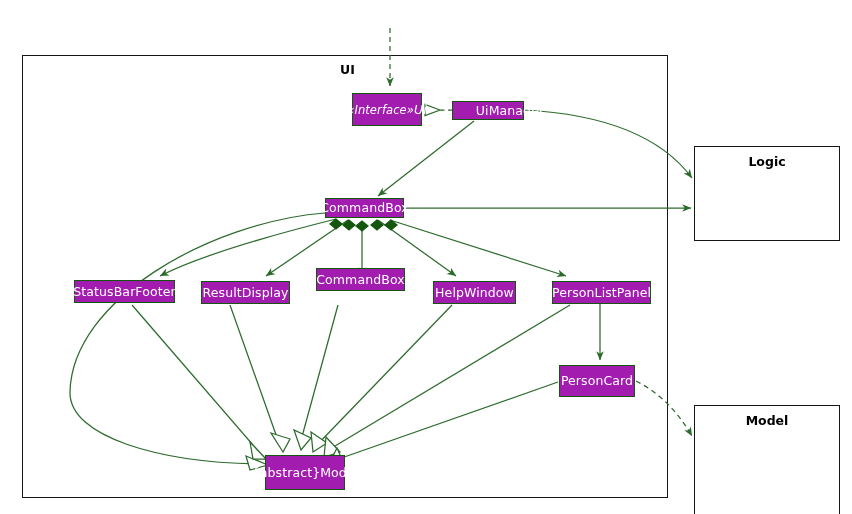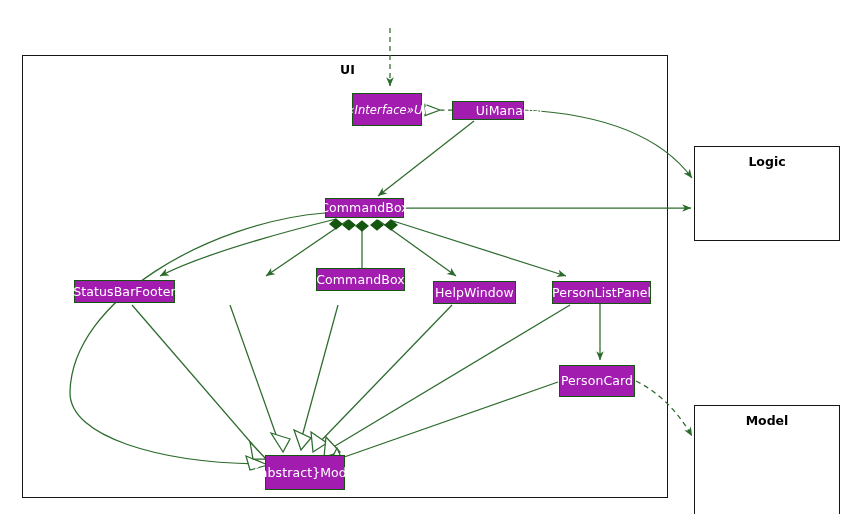--- a/index.html
+++ b/index.html
@@ -154,20 +154,23 @@
   </div>
 
   <div class="node" id="n-mainwindow" style="left: 325px; top: 198px; width: 79px; height: 20px;">
     <span class="l1">CommandBox</span>
   </div>
 
   <div class="node" id="n-statusbarfooter" style="left: 74px; top: 280px; width: 101px; height: 23px;">
     <span class="l1">StatusBarFooter</span>
   </div>
 
+  <div class="node" id="n-resultdisplay" style="left: 201px; top: 281px; width: 89px; height: 23px;">
+    <span class="l1">ResultDisplay</span>
+  </div>
 
   <div class="node" id="n-commandbox" style="left: 316px; top: 268px; width: 89px; height: 23px;">
     <span class="l1">CommandBox</span>
   </div>
 
   <div class="node" id="n-personlistpanel" style="left: 552px; top: 281px; width: 99px; height: 23px;">
     <span class="l1">PersonListPanel</span>
   </div>
 
   <div class="node" id="n-helpwindow" style="left: 433px; top: 281px; width: 83px; height: 23px;">

